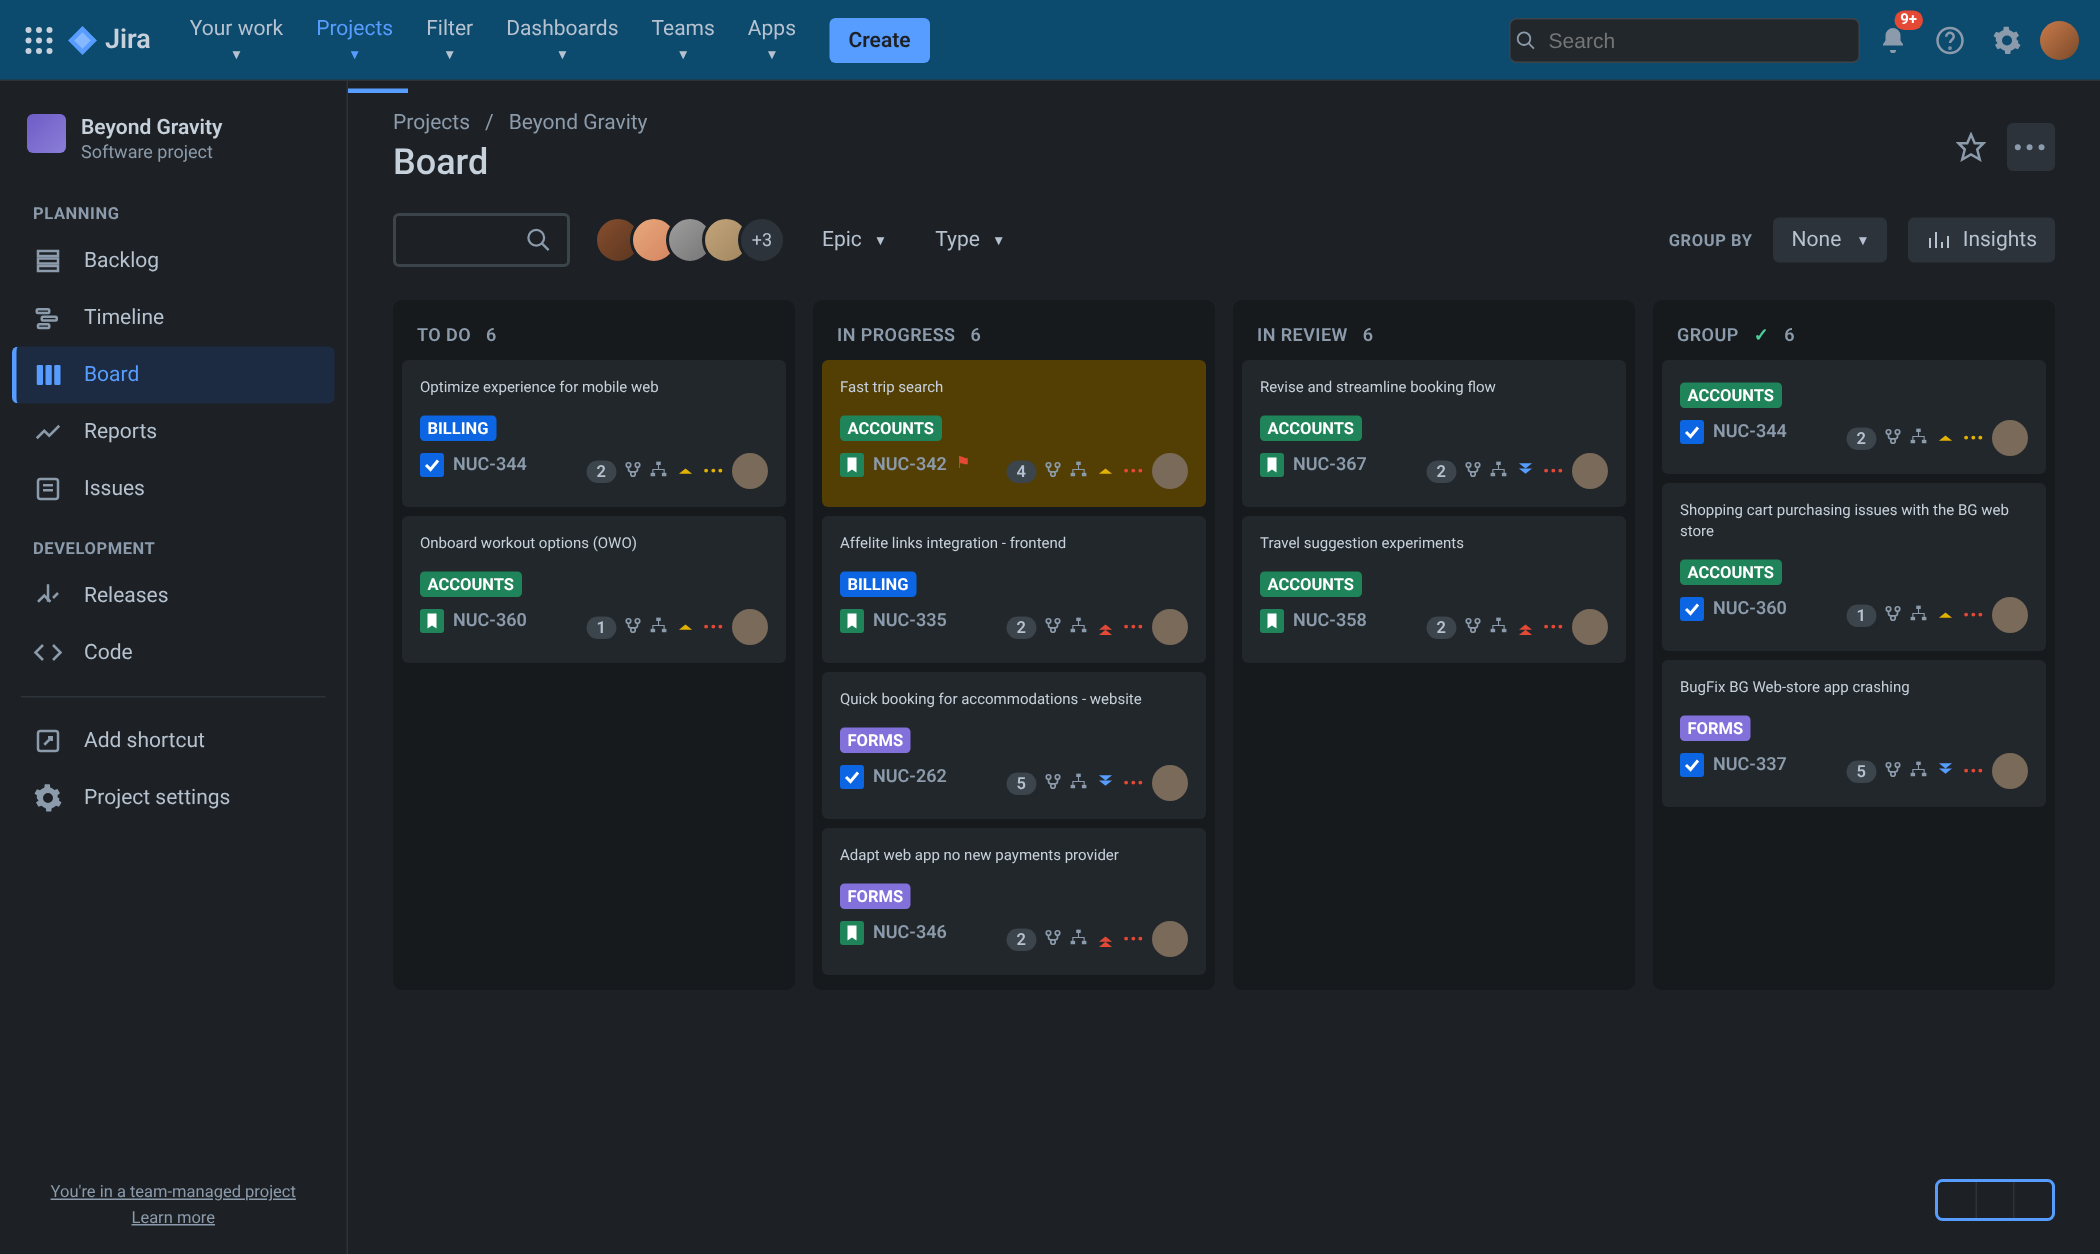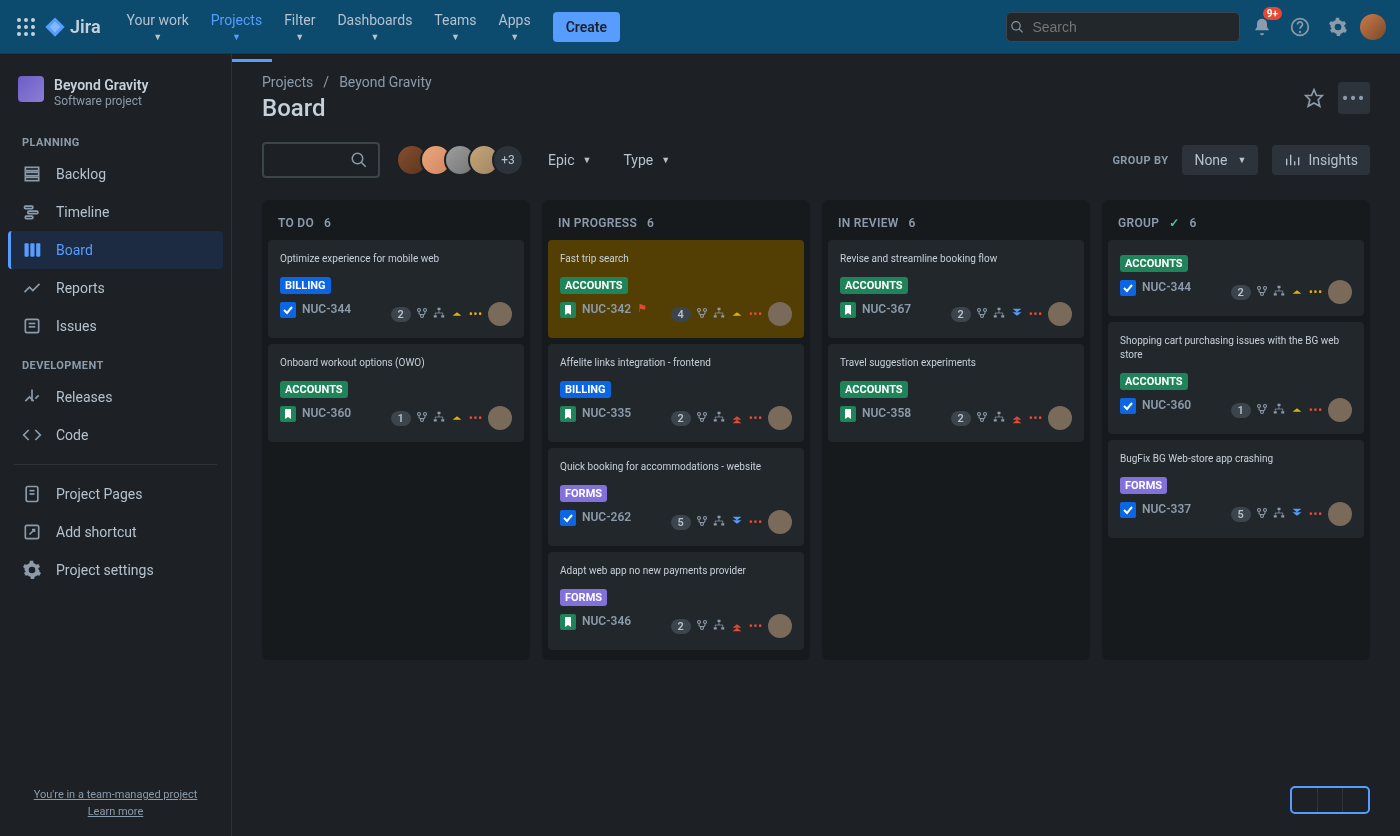--- a/index.html
+++ b/index.html
@@ -249,30 +249,20 @@
             <polyline points="16 18 22 12 16 6"></polyline>
             <polyline points="8 6 2 12 8 18"></polyline>
           </svg>
         </span>
         <span>Code</span>
       </div>
     <div class="side-divider"></div>
     <div class="side-item">
         <span class="side-icon">
           <svg viewBox="0 0 24 24" fill="none" stroke="currentColor" stroke-width="2">
-            <rect x="5" y="3" width="14" height="18" rx="2"></rect>
-            <line x1="9" y1="8" x2="15" y2="8"></line>
-            <line x1="9" y1="12" x2="15" y2="12"></line>
-          </svg>
-        </span>
-        <span>Project Pages</span>
-      </div>
-    <div class="side-item">
-        <span class="side-icon">
-          <svg viewBox="0 0 24 24" fill="none" stroke="currentColor" stroke-width="2">
             <rect x="4" y="4" width="16" height="16" rx="2"></rect>
             <path d="M9 15l6-6M15 12V9h-3"></path>
           </svg>
         </span>
         <span>Add shortcut</span>
       </div>
     <div class="side-item">
         <span class="side-icon">
           <svg viewBox="0 0 24 24" fill="currentColor">
             <path d="M12 8a4 4 0 100 8 4 4 0 000-8zm9 4a9 9 0 01-.2 2l2 1.6-2 3.4-2.4-.8a9 9 0 01-3.4 2l-.4 2.6h-4l-.4-2.6a9 9 0 01-3.4-2l-2.4.8-2-3.4 2-1.6A9 9 0 013 12a9 9 0 01.2-2l-2-1.6 2-3.4 2.4.8a9 9 0 013.4-2L9.4 1h4l.4 2.6a9 9 0 013.4 2l2.4-.8 2 3.4-2 1.6c.1.7.2 1.3.2 2z"></path>

